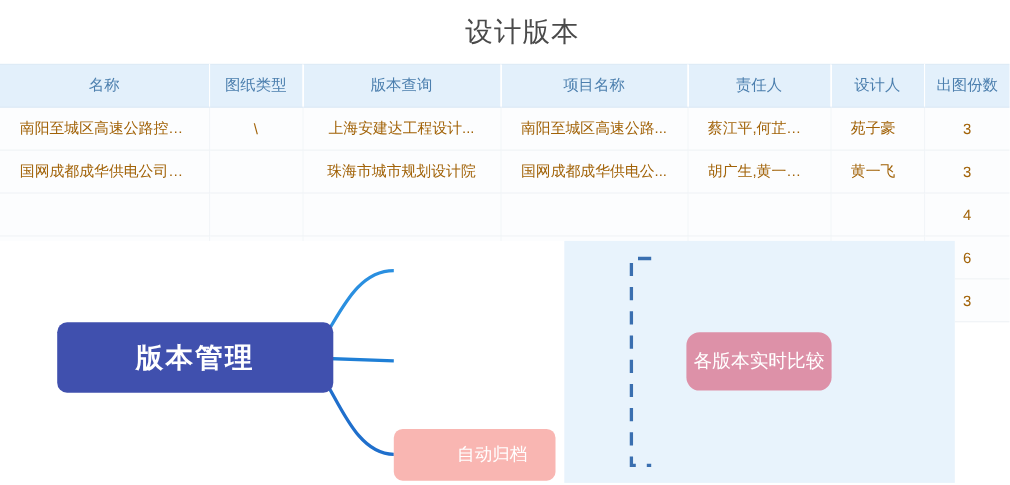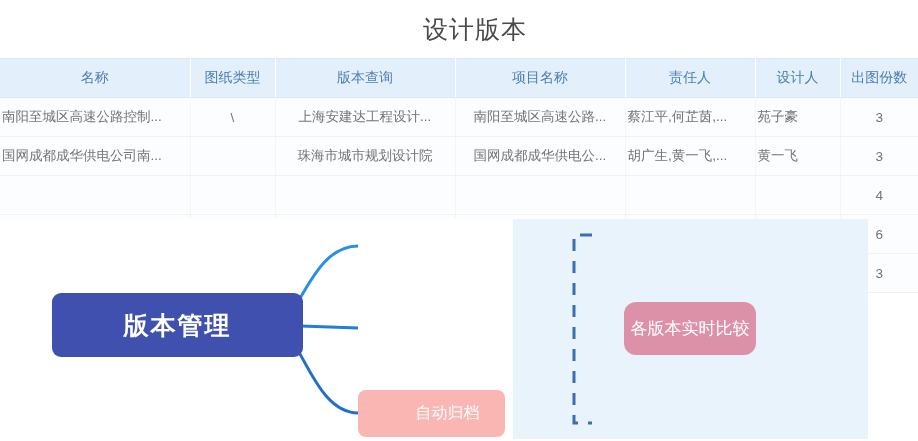--- a/index.html
+++ b/index.html
@@ -55,23 +55,23 @@
     border-top: 1px solid #dbe9f5;
     padding: 0 4px;
     overflow: hidden;
     white-space: nowrap;
   }
   .data-table th:last-child { border-right: none; }
   .data-table td {
     height: 38px;
     border-bottom: 1px solid #eef2f6;
     border-right: 1px solid #f2f5f8;
-    padding: 0 2px;
+    padding: 0 18px;
     font-size: 13.5px;
-    color: #737373;
+    color: #a16207;
     overflow: hidden;
     white-space: nowrap;
     text-overflow: ellipsis;
     background: #fcfdfe;
   }
   .data-table td:last-child { border-right: none; }
   .cell-link { color: #3a79d6; }
   .cell-center { text-align: center; }
   .cell-plain { color: #3a3a3a; }
 

